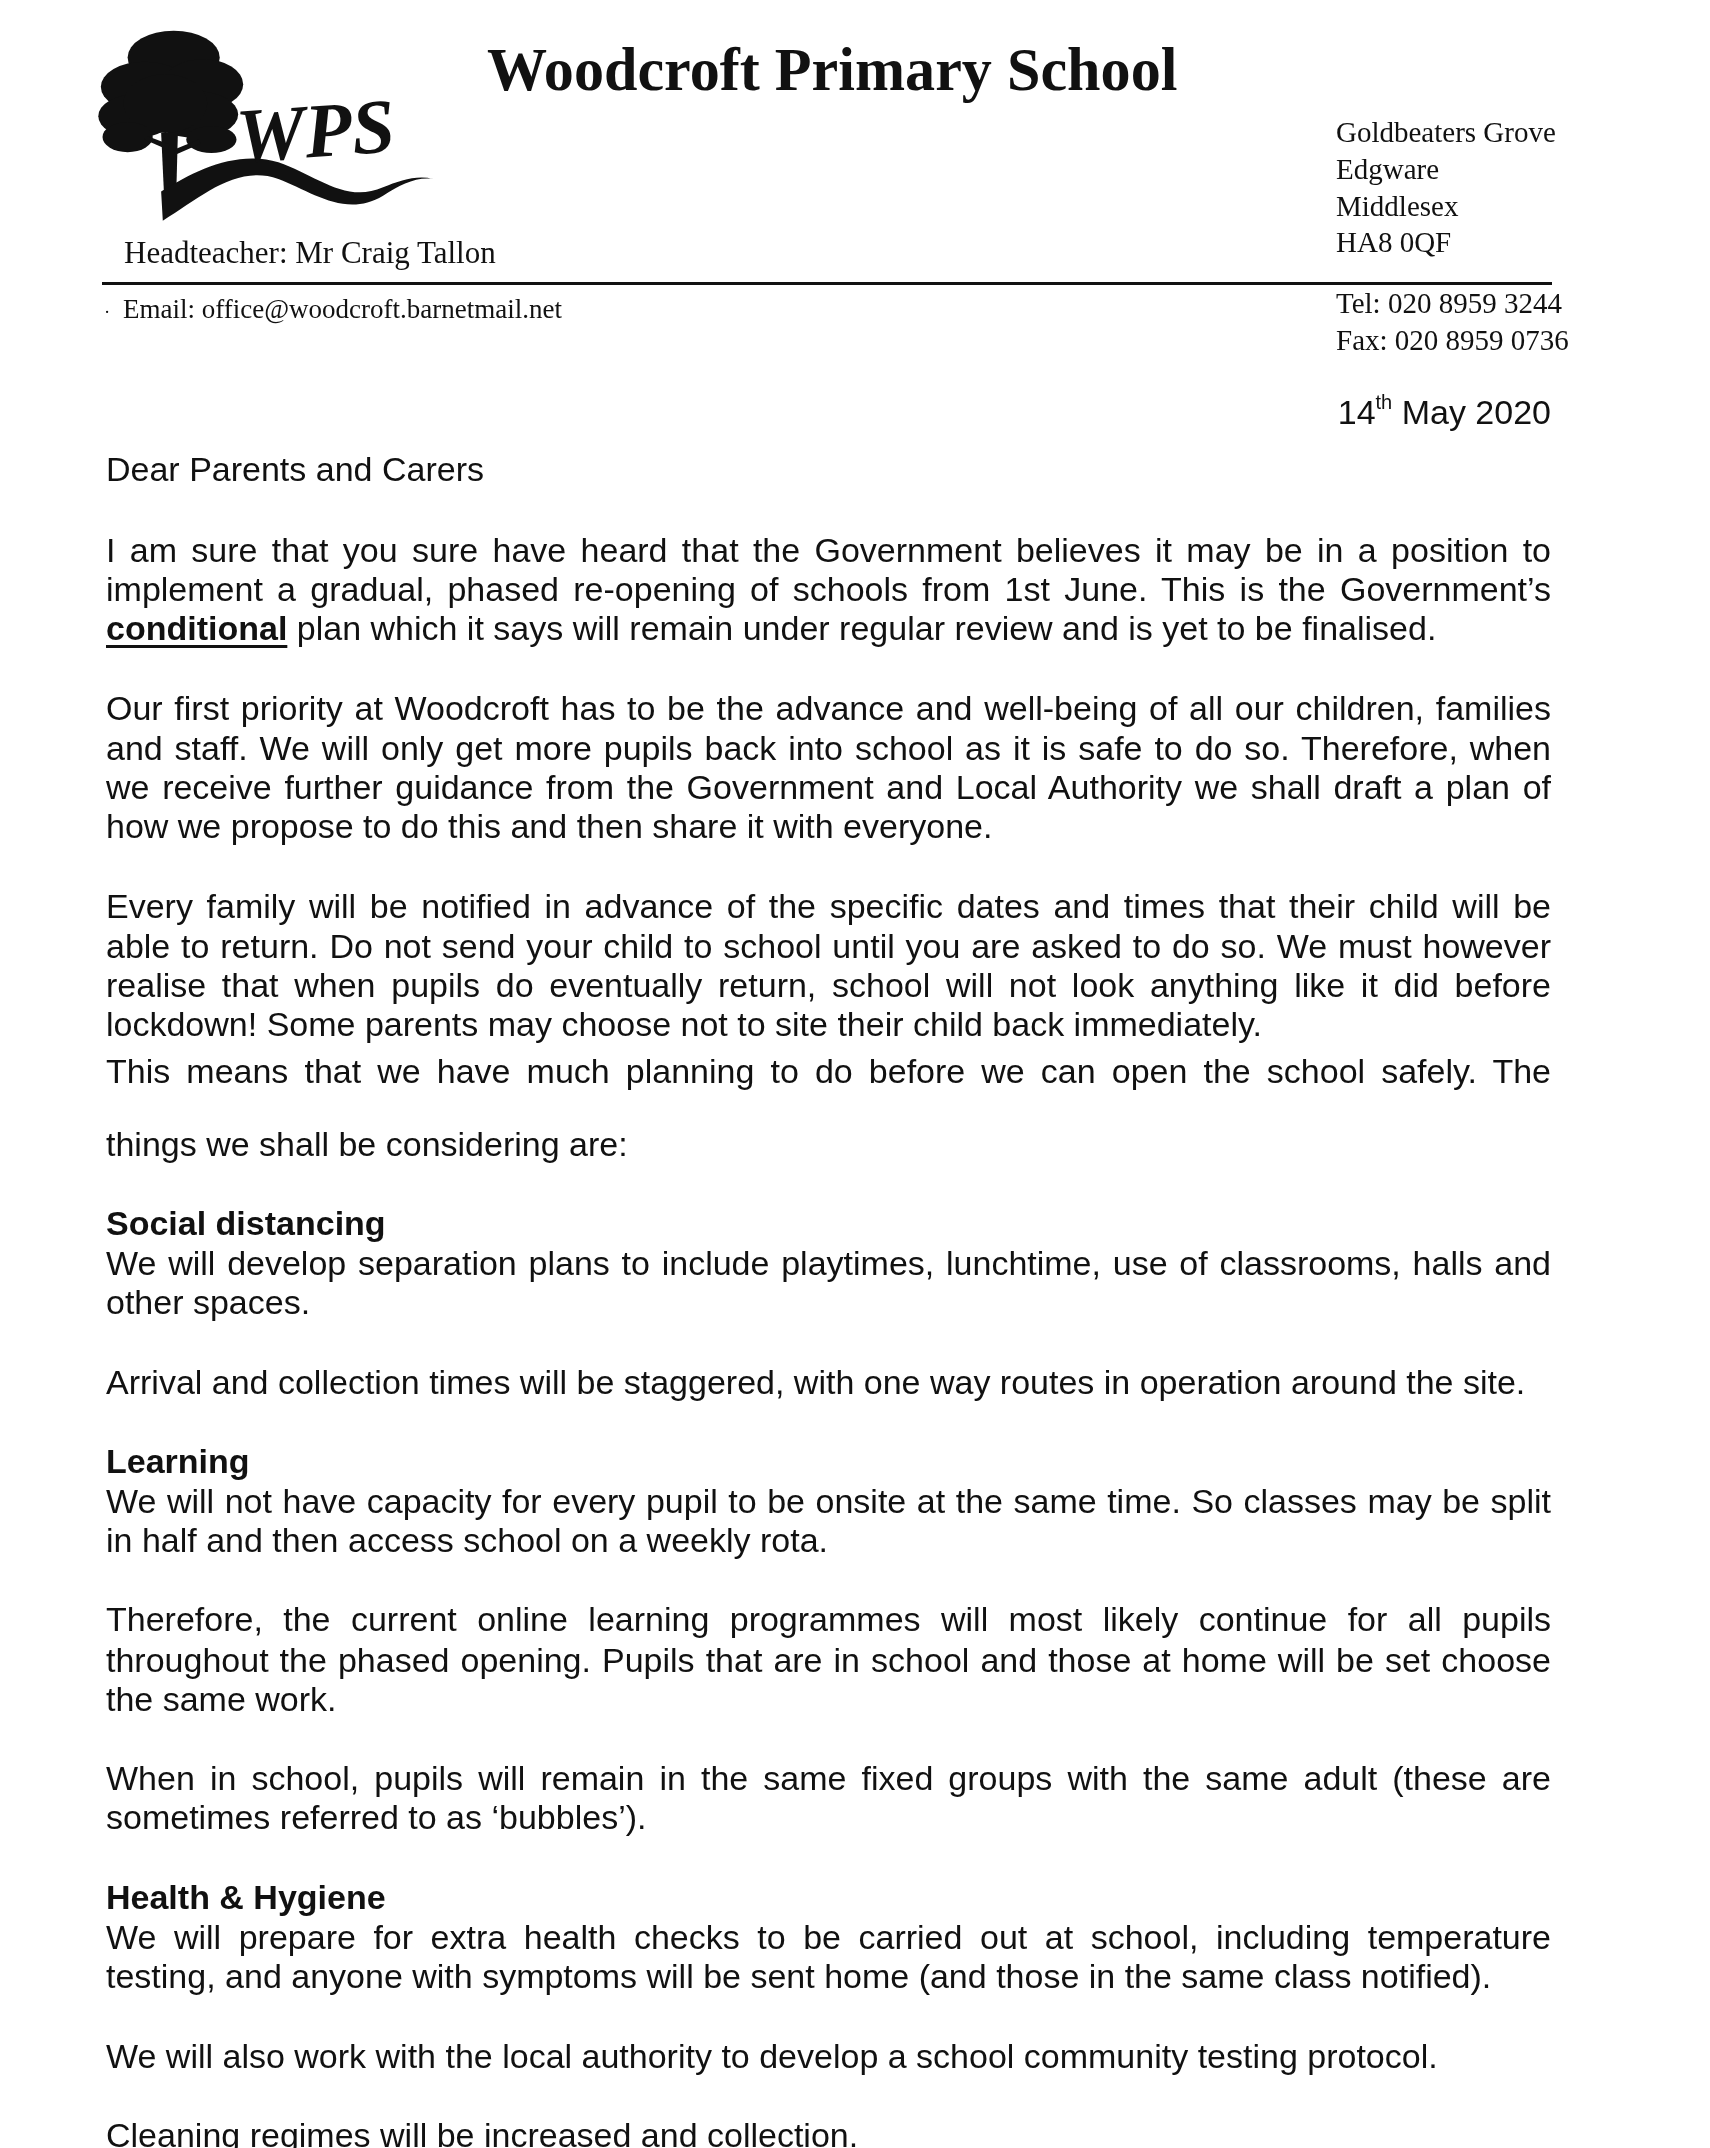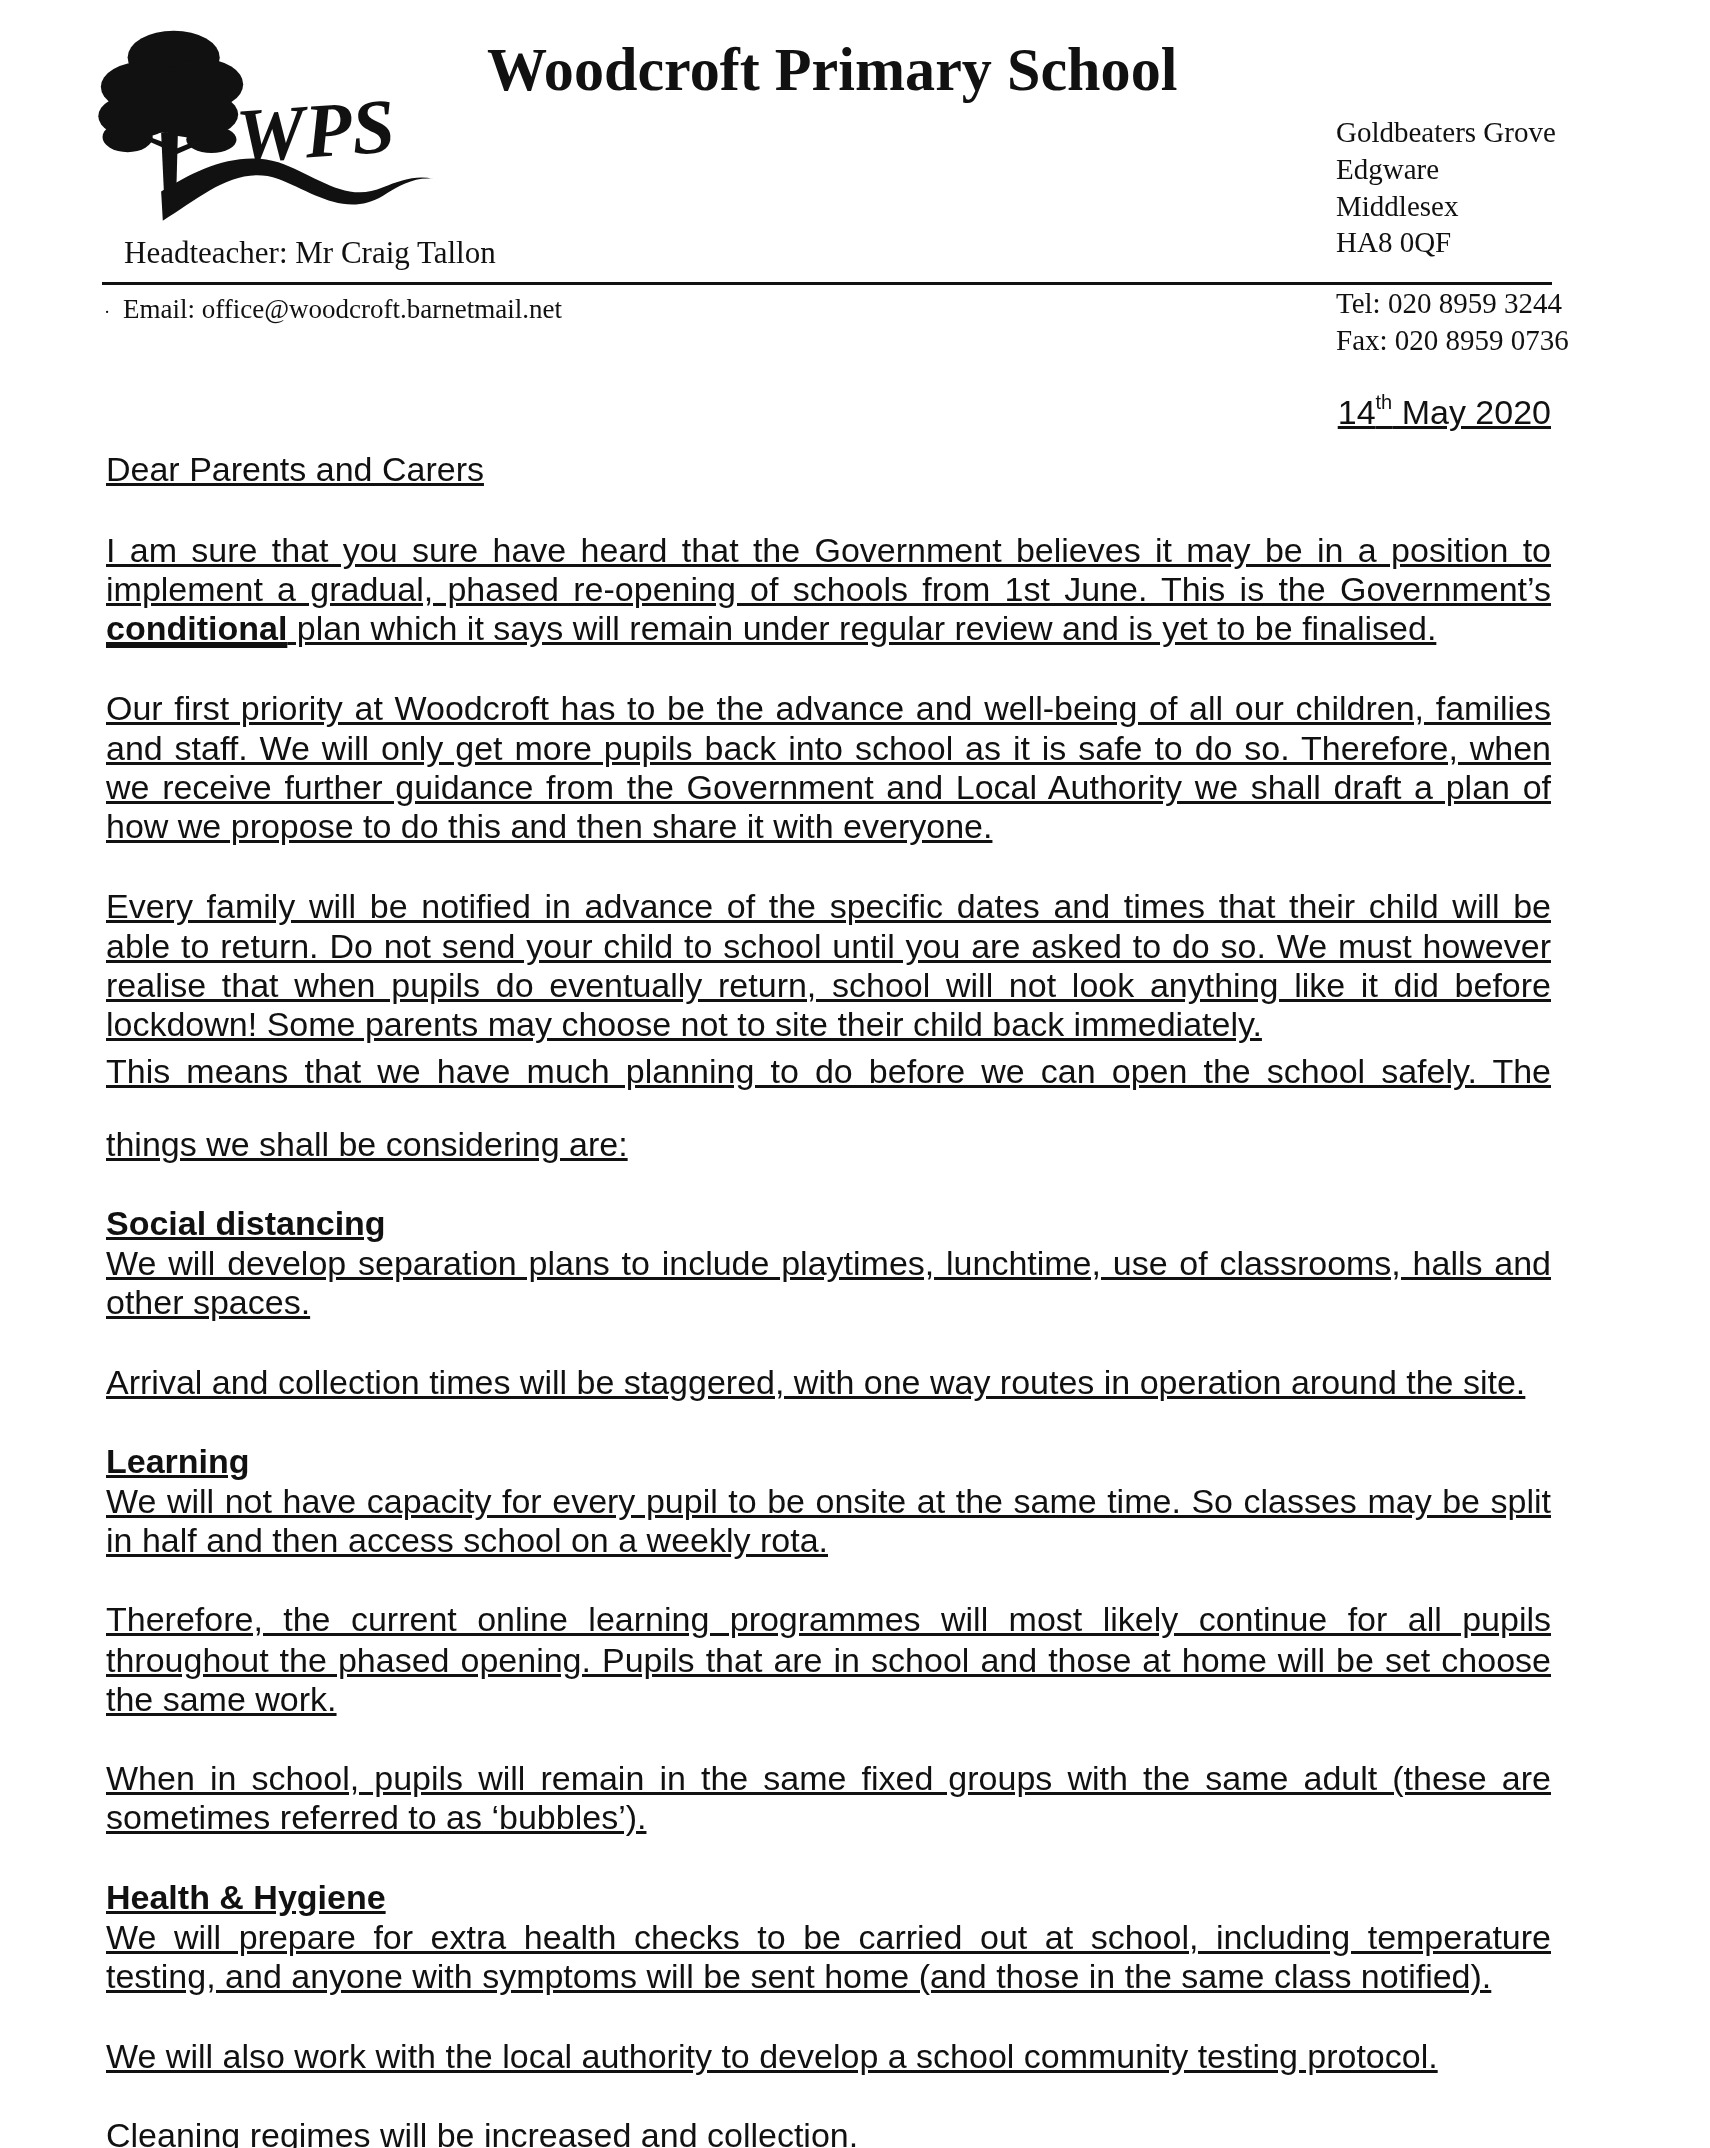--- a/index.html
+++ b/index.html
@@ -1,19 +1,19 @@
 <!DOCTYPE html>
 <html style="font-size:13.4px"><head>
 <meta charset="utf-8">
 <style>
   html, body { margin: 0; padding: 0; background: #ffffff; }
   body { width: 1710px; height: 2148px; position: relative; overflow: hidden; color: #111; }
   .abs { position: absolute; white-space: nowrap; }
   .serif { font-family: "Liberation Serif", "DejaVu Serif", serif; }
-  .sans { font-family: "Liberation Sans", "DejaVu Sans", sans-serif; text-decoration: underline; }
+  .sans { font-family: "Liberation Sans", "DejaVu Sans", sans-serif; }
 
   
   #logo { position: absolute; left: 94px; top: 23.5px; width: 352px; height: 201px; }
   #title { left: 487px; top: 34px; font-size: 62px; font-weight: bold; letter-spacing: 0px; transform-origin: left top; transform: scaleX(0.97); }
   .addr { left: 1336px; font-size: 29px; line-height: 37px; font-family: Liberation Serif, serif; }
   #headteacher { left: 124px; top: 235px; font-size: 31px; }
   #rule { position: absolute; left: 102px; top: 282px; width: 1450px; height: 3.4px; background: #111; }
   #bullet-dot { left: 104px; top: 302px; font-size: 18.5px; }
   #email { left: 123px; top: 294px; font-size: 27px; }
 

